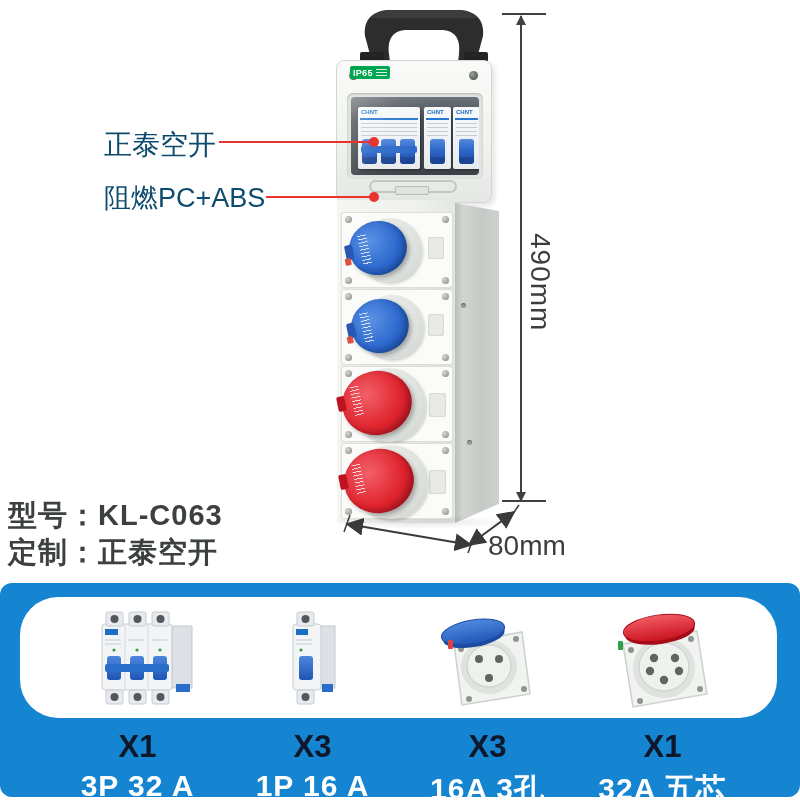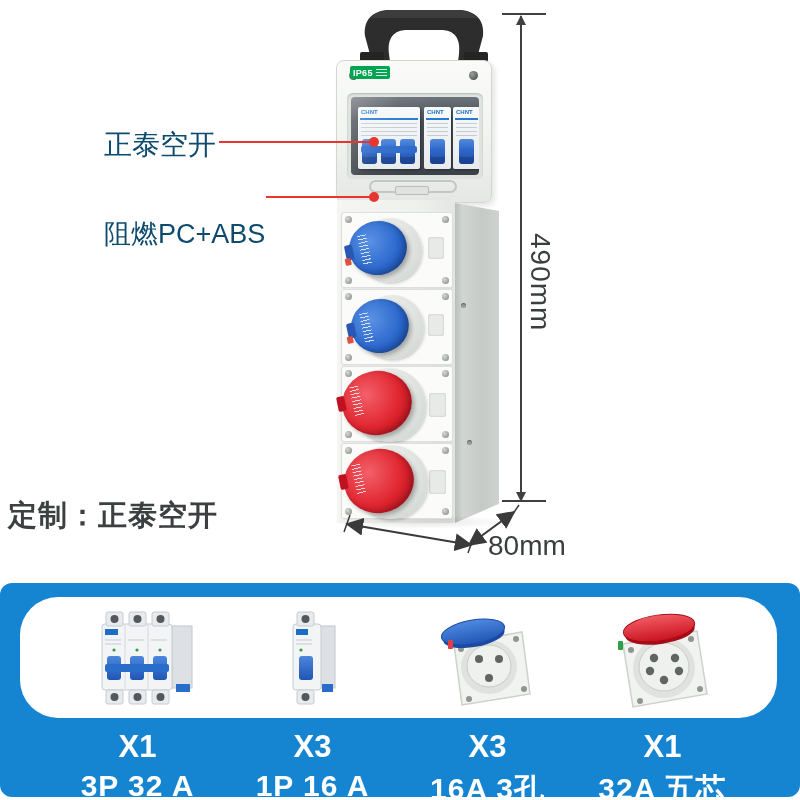--- a/index.html
+++ b/index.html
@@ -81,21 +81,21 @@
   .dim-height-label { writing-mode:vertical-rl; font-size:28px; color:#3b3e3e; letter-spacing:1px; }
   .dim-text { font-size:28px; color:#3b3e3e; }
   .model-info { left:8px; top:497px; font-size:29px; font-weight:600; color:#3c4040; line-height:37px; letter-spacing:1px; }
 
   
   .bottom-panel { left:0; top:583px; width:800px; height:214px; background:#1585d2; border-radius:12px; }
   .items-card { left:20px; top:14px; width:757px; height:121px; background:#ffffff; border-radius:38px; }
   .cols { left:50px; top:14px; width:700px; display:flex; }
   .col { width:25%; display:flex; flex-direction:column; align-items:center; }
   .thumb-wrap { height:121px; display:flex; align-items:center; justify-content:center; }
-  .qty { margin-top:11px; font-size:31px; font-weight:bold; color:#ffffff; }
+  .qty { margin-top:11px; font-size:31px; font-weight:bold; color:#0f172a; }
   .spec { margin-top:4px; font-size:30px; font-weight:bold; color:#ffffff; letter-spacing:1px; white-space:nowrap; }
 </style>
 </head>
 <body>
 
 <div class="abs" style="left:0;top:0;width:800px;height:583px;">
 
   <svg class="abs handle" viewBox="0 0 128 58">
     <path d="M12,58 L5,32 C3,14 15,6 30,6 L98,6 C113,6 125,14 123,32 L116,58 L98,58 L99,50 C101,34 94,26 81,26 L47,26 C34,26 27,34 29,50 L30,58 Z" fill="#2d2d2d"></path>
     <path d="M30,6 L98,6 C106,6 113,9 117,14 L11,14 C15,9 22,6 30,6 Z" fill="#3c3c3c"></path>
@@ -197,21 +197,21 @@
     <div class="cap red" style="left:2px;top:5px;width:70px;height:64px;">
       <div class="cap-stripes"></div>
         <div class="cap-tab red"></div>
     </div>
   </div>
 
   <div class="abs callout-label" style="left:104px;top:126px;font-size:28px;">正泰空开</div>
   <div class="abs ann-line" style="left:219px;top:141px;width:155px;"></div>
   <div class="abs ann-dot" style="left:369px;top:137px;"></div>
 
-  <div class="abs callout-label" style="left:104px;top:180px;font-size:27px;margin-top:36px;">阻燃PC+ABS</div>
+  <div class="abs callout-label" style="left:104px;top:180px;font-size:27px;">阻燃PC+ABS</div>
   <div class="abs ann-line" style="left:266px;top:196px;width:108px;"></div>
   <div class="abs ann-dot" style="left:369px;top:192px;"></div>
 
   <div class="abs dim" style="left:502px;top:13px;width:44px;height:2px;"></div>
   <div class="abs dim" style="left:520px;top:16px;width:2px;height:486px;"></div>
   <div class="abs arrow-up" style="left:516px;top:15px;"></div>
   <div class="abs arrow-dn" style="left:516px;top:492px;"></div>
   <div class="abs dim" style="left:502px;top:500px;width:44px;height:2px;"></div>
   <div class="abs dim-height-label" style="left:524px;top:233px;">490mm</div>
 
@@ -223,20 +223,23 @@
     </defs>
     <line x1="17" y1="26" x2="141" y2="47" stroke="#3a3a3a" stroke-width="2" marker-start="url(#arr)" marker-end="url(#arr)"></line>
     <line x1="20" y1="17" x2="14" y2="34" stroke="#3a3a3a" stroke-width="1.5"></line>
     <line x1="144" y1="38" x2="138" y2="55" stroke="#3a3a3a" stroke-width="1.5"></line>
     <line x1="139" y1="47" x2="184" y2="14" stroke="#3a3a3a" stroke-width="2" marker-start="url(#arr)" marker-end="url(#arr)"></line>
     <line x1="189" y1="7" x2="180" y2="20" stroke="#3a3a3a" stroke-width="1.5"></line>
   </svg>
   <div class="abs dim-text" style="left:488px;top:530px;">80mm</div>
 
   <div class="abs model-info">
+    <div>
+      <span>型号：</span><span>KL-C063</span>
+    </div>
     <div>
       <span>定制：</span><span>正泰空开</span>
     </div>
   </div>
 </div>
 
 <div class="abs bottom-panel">
   <div class="abs items-card"></div>
   <div class="abs cols">
 

